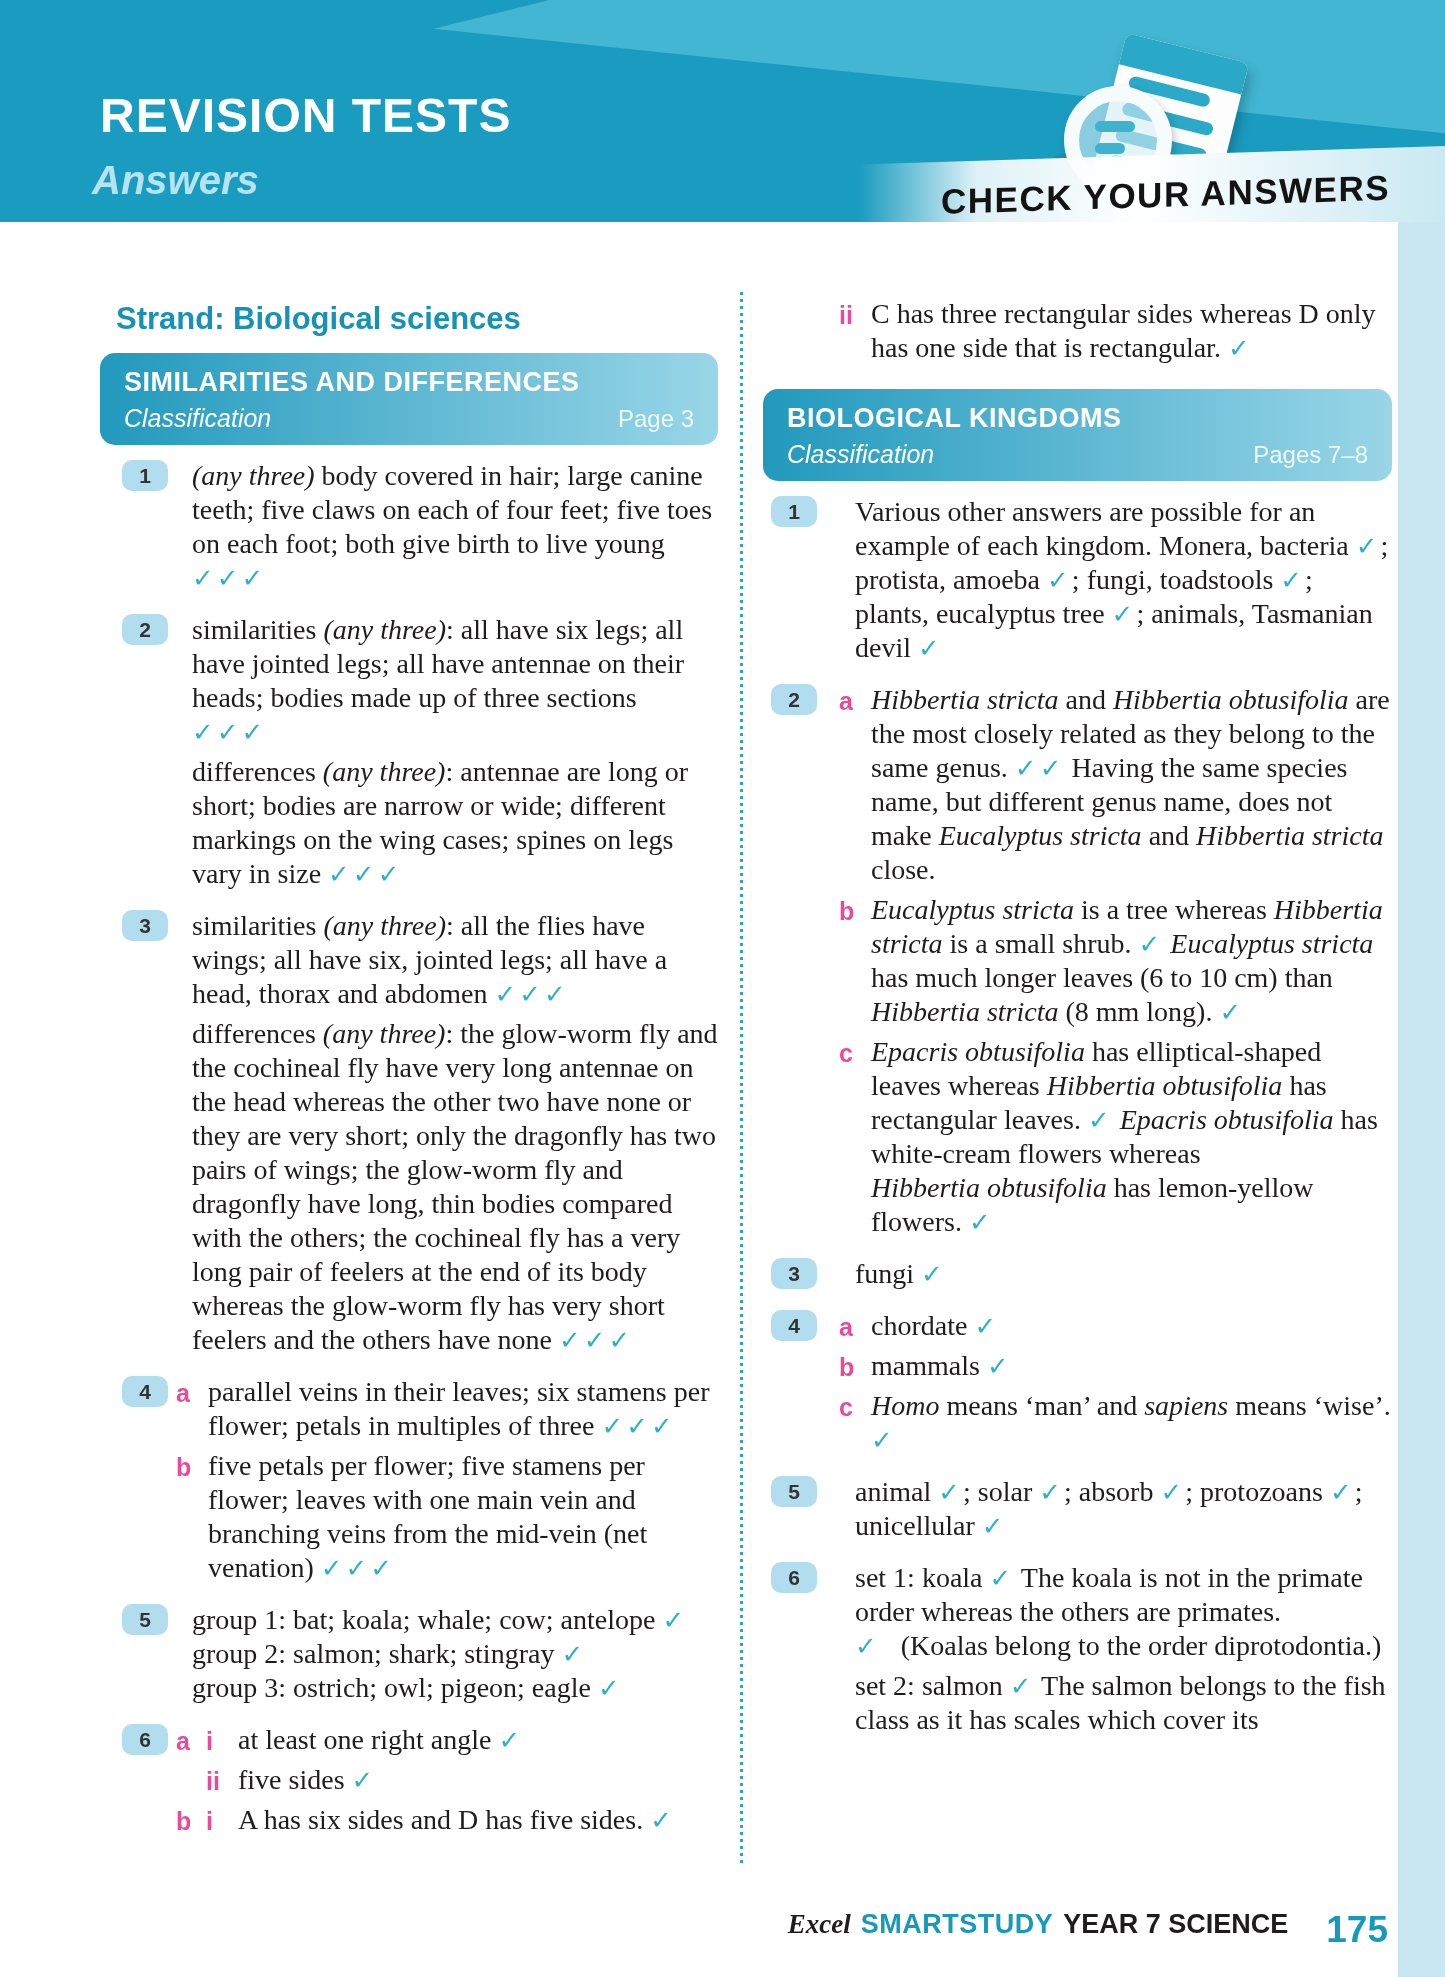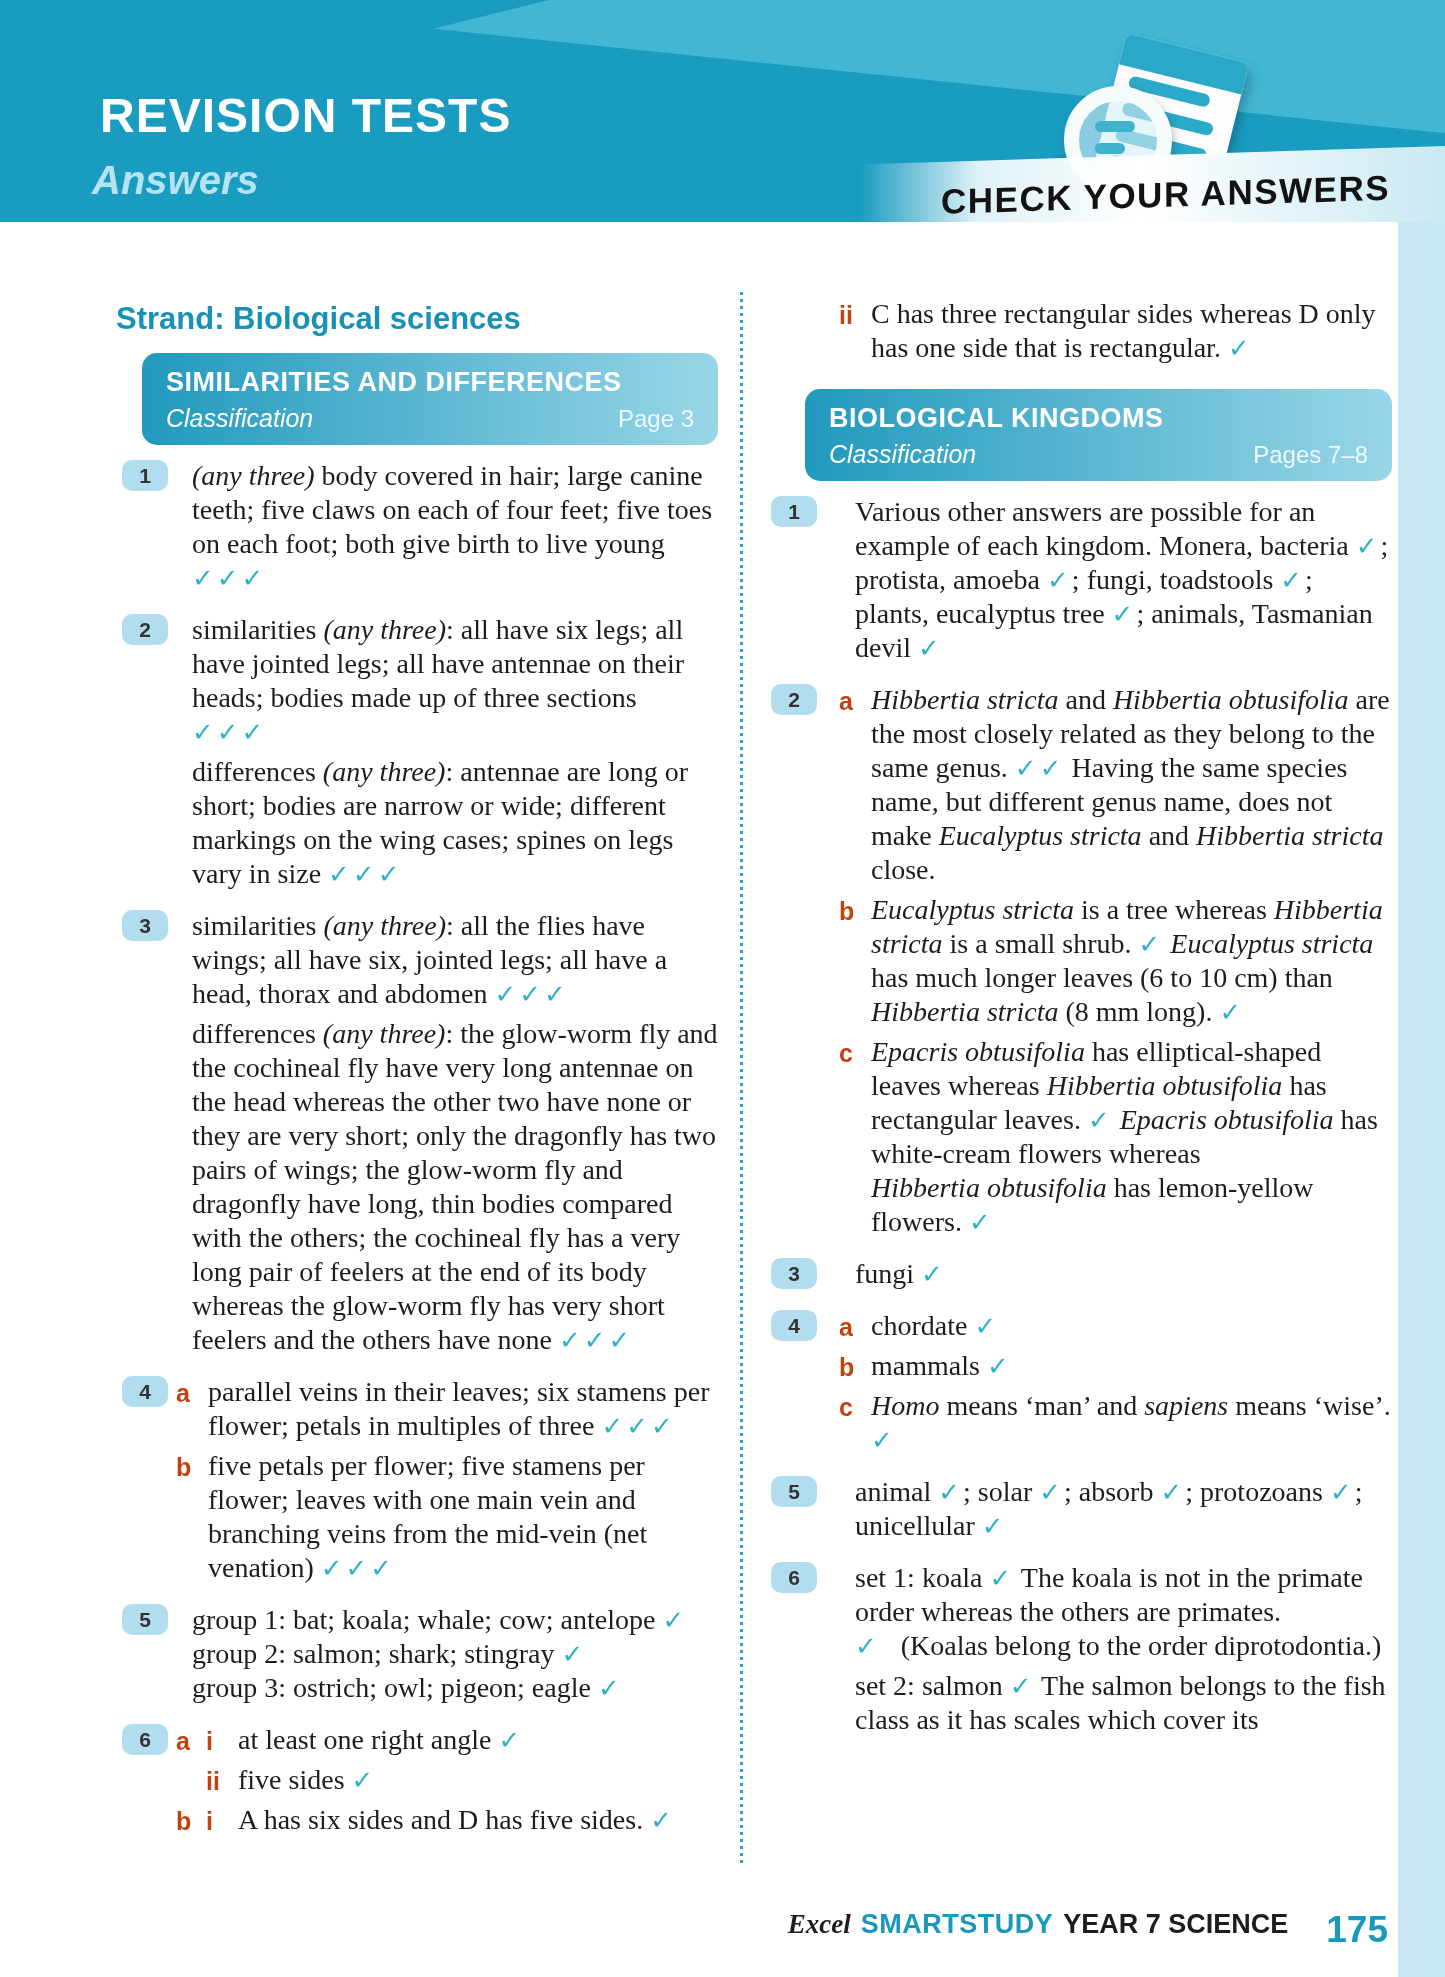--- a/index.html
+++ b/index.html
@@ -78,21 +78,20 @@
   .col-left{left:100px;width:618px;}
   .col-right{left:763px;width:629px;}
   .strand{
     font-family:"Liberation Sans",sans-serif;font-weight:800;font-size:31px;
     color:#1792b6;margin:6px 0 16px 16px;
   }
   .banner{
     border-radius:15px;background:linear-gradient(to right,#2199bd,#99d6e7);
     padding:14px 24px 12px 24px;box-sizing:border-box;color:#ffffff;
     font-family:"Liberation Sans",sans-serif;
-    margin-left:42px;
   }
   .banner .btitle{font-weight:800;font-size:27px;letter-spacing:0.5px;}
   .banner .brow{display:flex;justify-content:space-between;align-items:baseline;margin-top:6px;}
   .banner .bsub{font-style:italic;font-size:25px;}
   .banner .bpage{font-size:24px;color:#eefafd;}
   .col-right .banner{margin-top:24px;}
   
   .items{margin-top:14px;}
   .item{position:relative;padding-left:92px;margin-top:18px;font-size:28px;line-height:34px;}
   .item:first-child{margin-top:0;}
@@ -101,21 +100,21 @@
     border-radius:10px;display:flex;align-items:center;justify-content:center;
     font-family:"Liberation Sans",sans-serif;font-weight:700;font-size:21px;color:#333333;
   }
   .col-right .badge{left:8px;}
   .block{position:relative;}
   .block + .block{margin-top:6px;}
   .block.ind1{margin-left:16px;}
   .block.ind2{margin-left:46px;}
   .letter,.roman{
     position:absolute;top:1px;font-family:"Liberation Sans",sans-serif;font-weight:800;
-    font-size:25px;color:#c2410c;
+    font-size:25px;color:#ec4899;
   }
   .ind1 > .letter{left:-32px;}
   .ind1 > .roman{left:-32px;}
   .ind2 > .letter{left:-62px;}
   .ind2 > .roman{left:-32px;}
   .it{font-style:italic;}
   .ck{color:#2bb1c9;font-family:"DejaVu Sans",sans-serif;letter-spacing:3px;font-size:26px;}
 </style>
 </head>
 <body>

